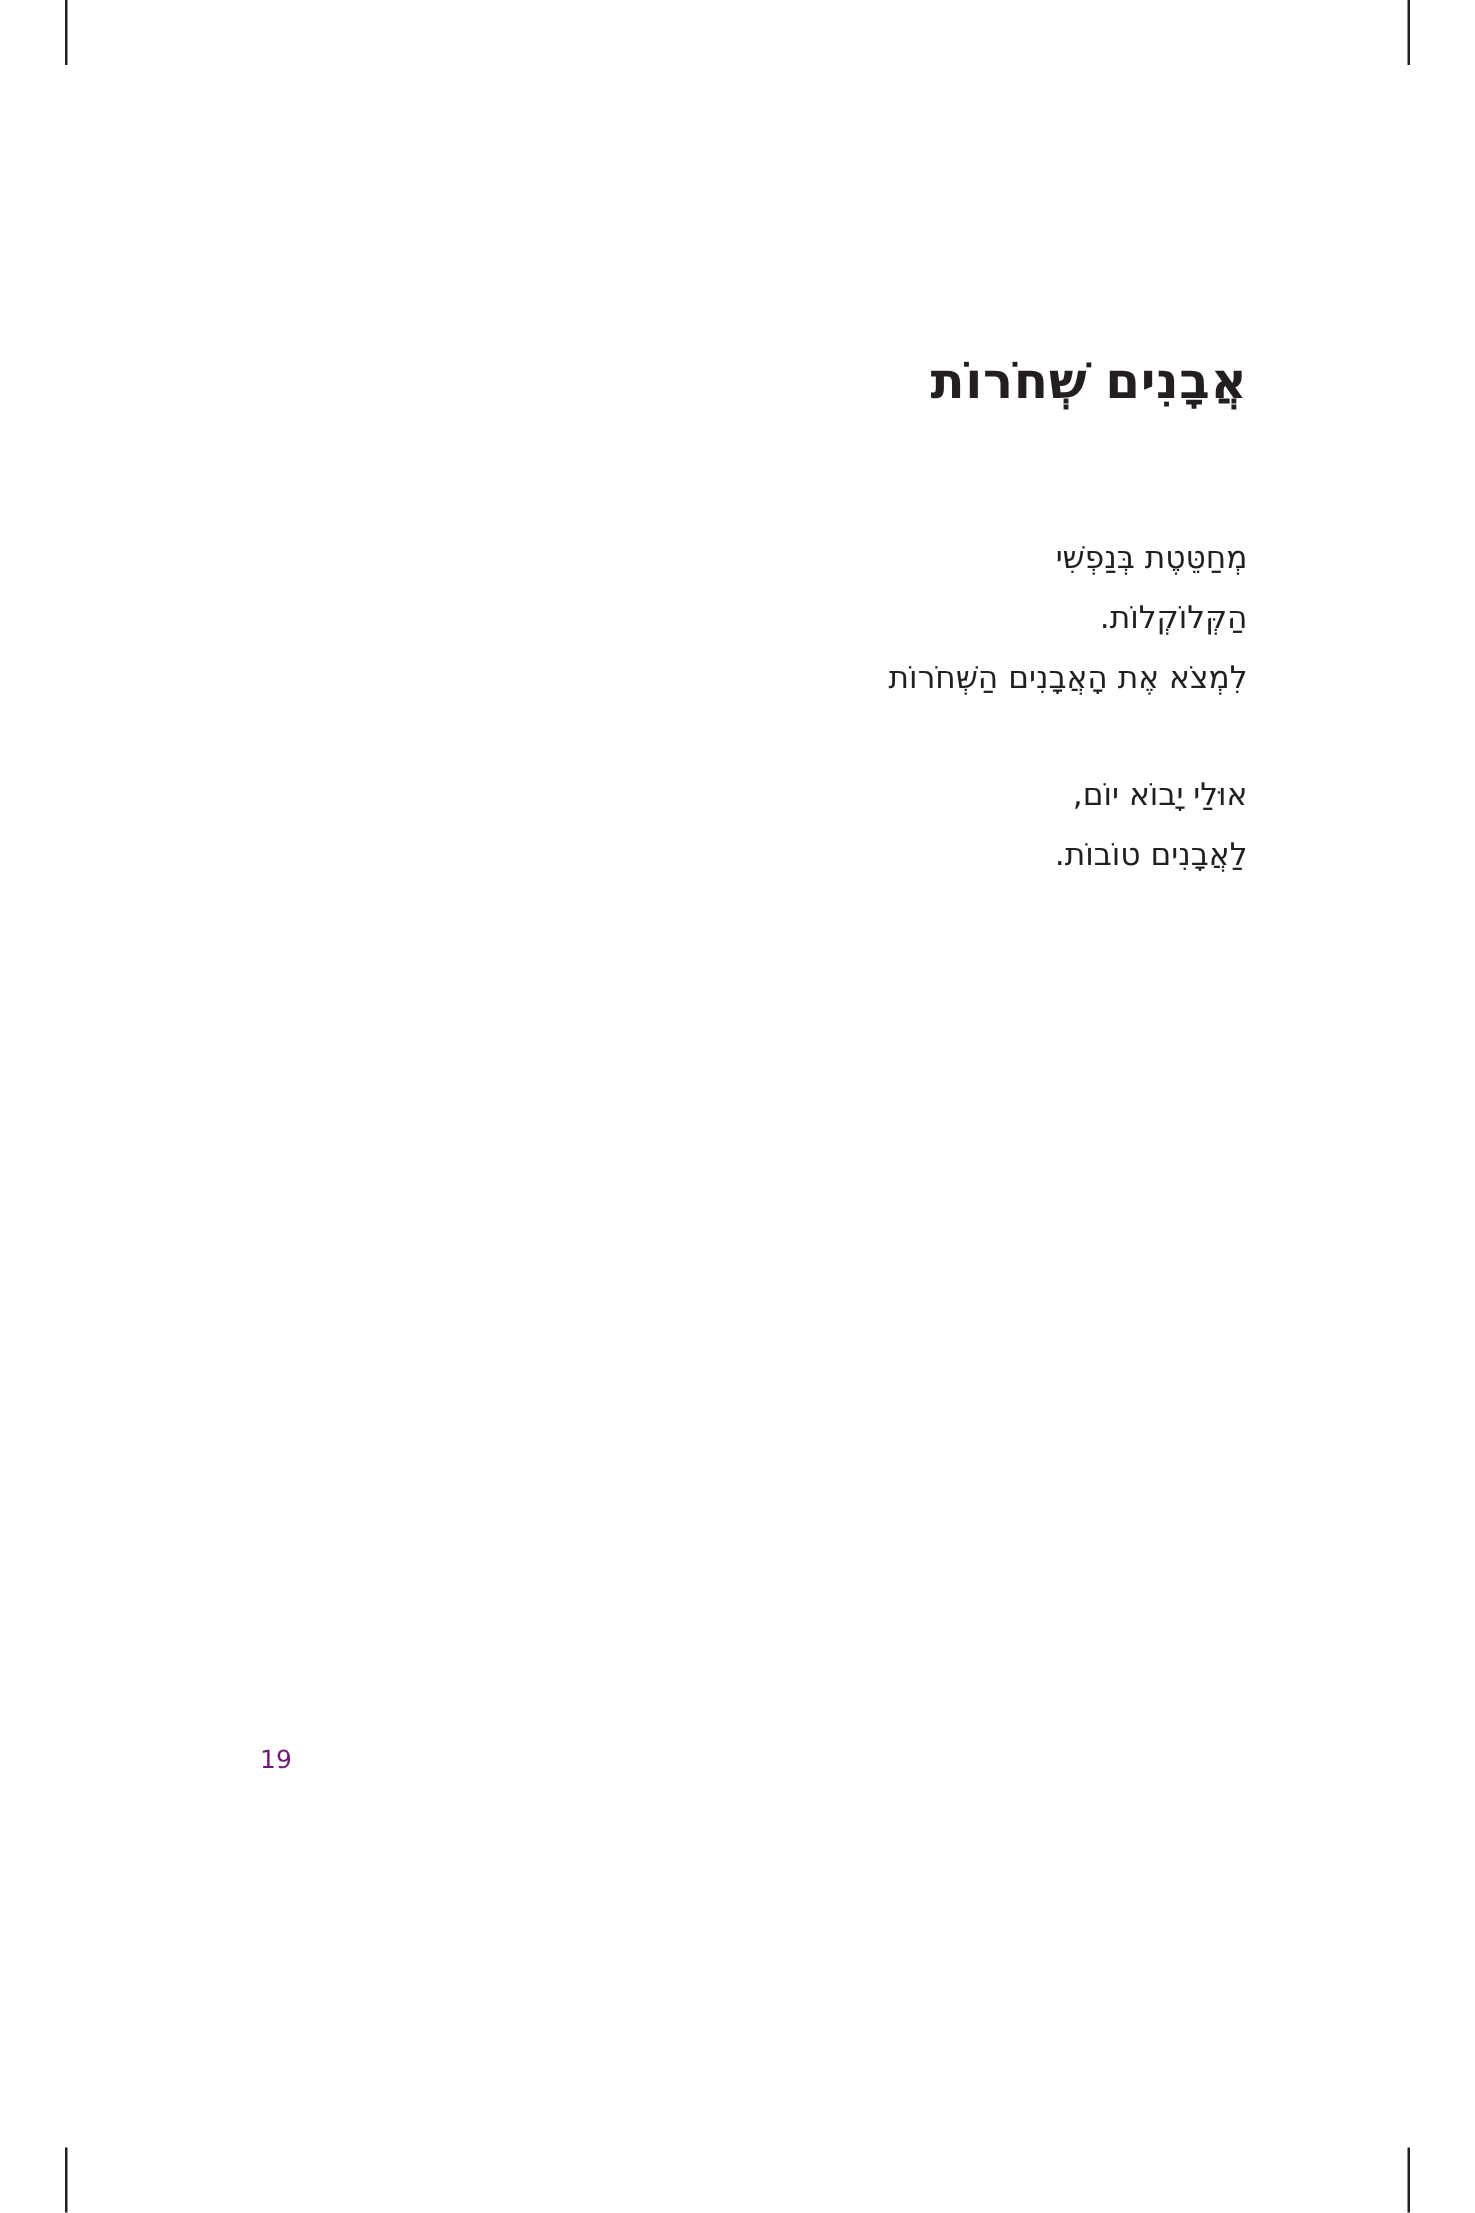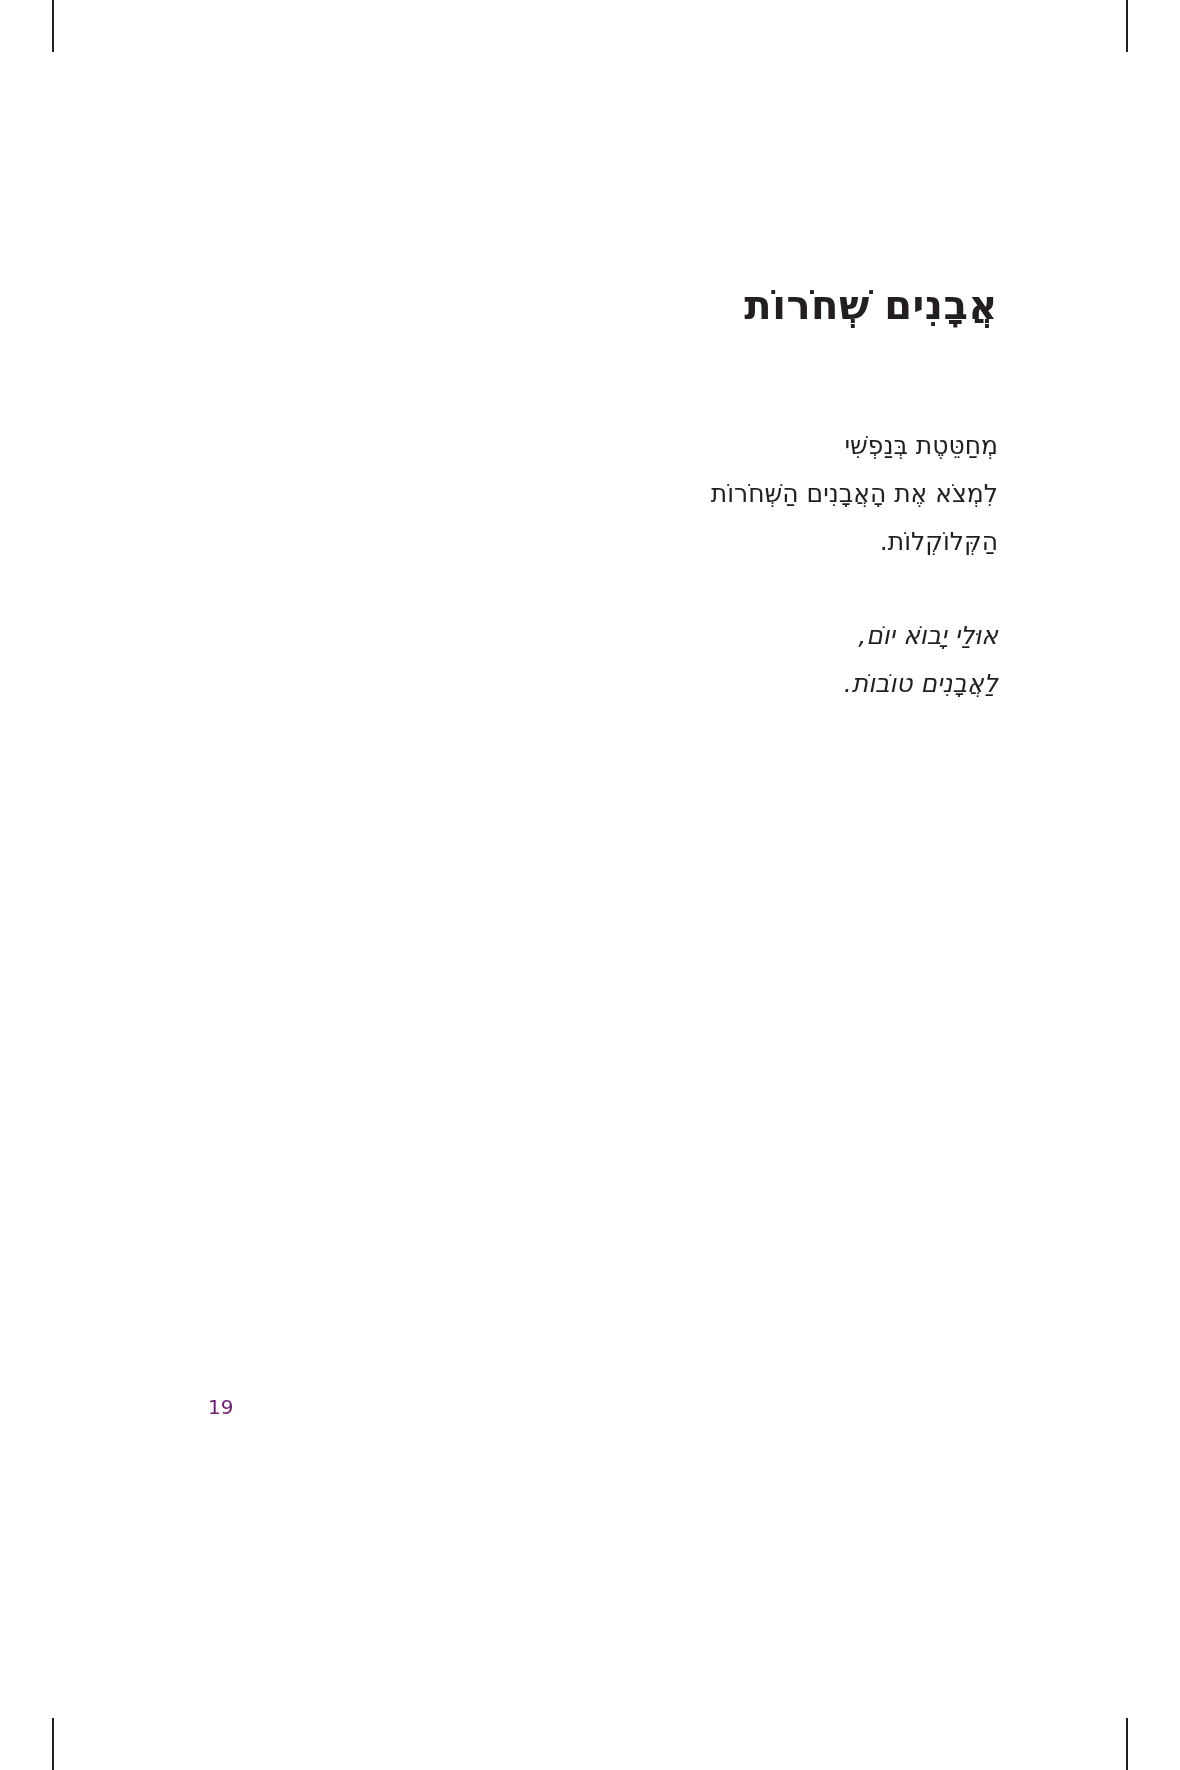--- a/index.html
+++ b/index.html
@@ -58,21 +58,21 @@
   }
 
   .stanza {
     font-size: 25px;
     line-height: 1.92;
     color: #231f20;
     margin: 0 0 46px 0;
     font-weight: 500;
     text-align: right;
   }
-  .stanza:last-child { margin-bottom: 0; font-style: italic; }
+  .stanza:last-child { margin-bottom: 0; }
 
   .line { display: block; white-space: pre-wrap; }
 
   .page-number {
     position: absolute;
     left: 208px;
     top: 1395px;
     font-size: 20px;
     color: #701a75;
     font-family: "DejaVu Sans", sans-serif;
@@ -88,22 +88,22 @@
   <div class="crop-mark crop-v cm-tr-v"></div>
   <div class="crop-mark crop-v cm-bl-v"></div>
   <div class="crop-mark crop-v cm-br-v"></div>
 
   <div class="poem-block">
 
     <h1 class="poem-title">אֲבָנִים שְׁחֹרוֹת</h1>
 
     <p class="stanza">
       <span class="line">מְחַטֵּטֶת בְּנַפְשִׁי</span>
+      <span class="line">הַקְּלוֹקְלוֹת.</span>
       <span class="line">לִמְצֹא אֶת הָאֲבָנִים הַשְּׁחֹרוֹת</span>
-      <span class="line">הַקְּלוֹקְלוֹת.</span>
     </p>
 
     <p class="stanza">
       <span class="line">אוּלַי יָבוֹא יוֹם,</span>
       <span class="line">לַאֲבָנִים טוֹבוֹת.</span>
     </p>
 
   </div>
 
   <div class="page-number">19</div>

